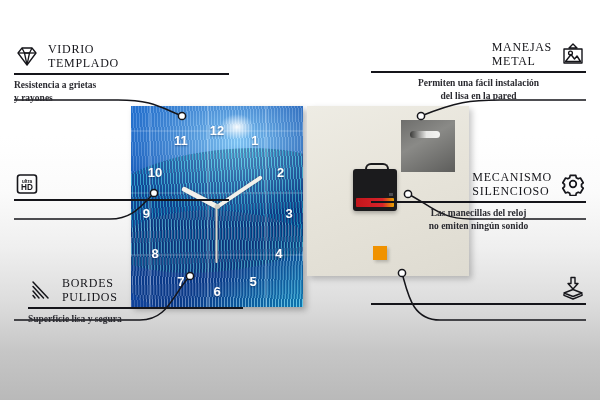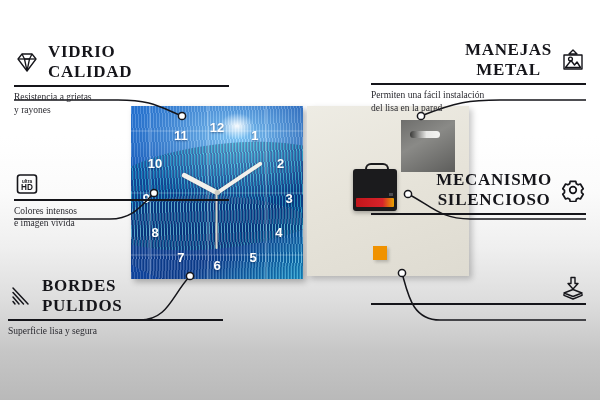--- a/index.html
+++ b/index.html
@@ -8,21 +8,21 @@
     font-family:"Liberation Serif", serif;
     background:#ffffff;
   }
   .stage{
     position:relative;width:600px;height:400px;
     background:linear-gradient(180deg,#ffffff 0%,#ffffff 34%,#fbfbfb 48%,#efefef 62%,#dcdcdc 76%,#c6c6c6 88%,#b9b9b9 100%);
   }
   
   .photo{position:absolute;left:131px;top:106px;width:338px;height:170px;}
   .panel-front{
-    position:absolute;left:0;top:0;width:172px;height:173px;
+    position:absolute;left:0;top:0;width:172px;height:201px;
     overflow:hidden;
     box-shadow:3px 3px 6px rgba(0,0,0,.28);
     background:#1652a8;
   }
   .front-art{position:absolute;inset:0;}
   .front-art .l1{position:absolute;inset:0;
     background:
       radial-gradient(ellipse 120% 70% at 62% 18%, #8fd4ff 0%, rgba(143,212,255,0) 55%),
       radial-gradient(ellipse 90% 60% at 18% 75%, #0e3f96 0%, rgba(14,63,150,0) 60%),
       linear-gradient(145deg,#2a79d8 0%,#1a56b4 35%,#0f3f96 70%,#15addb 100%);}
@@ -70,33 +70,33 @@
   .movement .batt{position:absolute;left:3px;bottom:4px;width:38px;height:9px;
     background:linear-gradient(90deg,#c2151b 0%,#d8242a 70%,#e8a300 100%);border-radius:1px;}
   .movement .dot{position:absolute;right:4px;bottom:15px;width:4px;height:3px;background:#4d4d52;}
   .foam{position:absolute;left:66px;top:140px;width:14px;height:14px;
     background:#f09200;box-shadow:2px 2px 3px rgba(0,0,0,.2);}
   
   .feat{position:absolute;width:215px;}
   .feat .head{display:flex;align-items:center;gap:8px;}
   .feat.left .head{justify-content:flex-start;}
   .feat.right .head{justify-content:flex-end;}
-  .title{font-family:"Liberation Serif",serif;font-weight:700;font-size:17px;
+  .title{font-family:"Liberation Serif",serif;font-weight:400;font-size:12px;
     letter-spacing:.7px;color:#15151a;line-height:1.18;}
   .feat.left .title{text-align:left;}
-  .feat.right .title{text-align:center;}
+  .feat.right .title{text-align:left;}
   .rule{height:1.6px;background:#15151a;margin:3px 0 4px;}
-  .desc{font-family:"Liberation Serif",serif;font-size:9.5px;color:#2a2a30;line-height:1.35;}
-  .feat.right .desc{text-align:left;}
+  .desc{font-family:"Liberation Serif",serif;font-size:9.5px;color:#2a2a30;line-height:1.35;font-weight:bold;}
+  .feat.right .desc{text-align:center;}
   .ico{width:26px;height:24px;flex:0 0 26px;}
   .ico svg{display:block;width:26px;height:24px;}
   
   #f-glass{left:14px;top:42px;}
   #f-print{left:14px;top:172px;}
-  #f-edges{left:8px;top:276px;}
+  #f-edges{left:28px;top:276px;}
   #f-hooks{left:371px;top:40px;}
   #f-mech{left:371px;top:170px;}
   #f-foam{left:371px;top:276px;}
   
   .lines{position:absolute;left:0;top:0;width:600px;height:400px;pointer-events:none;}
 </style>
 </head>
 <body>
 
 <div class="stage">
@@ -172,45 +172,41 @@
           <path d="M4 9 L8 4 H18 L22 9 L13 21 Z"></path>
               <path d="M4 9 H22"></path>
           <path d="M8 4 L10.5 9 L13 21"></path>
               <path d="M18 4 L15.5 9 L13 21"></path>
               <path d="M10.5 9 H15.5"></path>
         </g>
           </svg>
       </span>
       <span class="title">
         <span>VIDRIO</span><br>
-        <span>CALIDAD</span>
+        <span>TEMPLADO</span>
       </span>
     </div>
     <div class="rule"></div>
     <div class="desc">
       <span>Resistencia a grietas</span><br>
       <span>y rayones</span>
     </div>
   </div>
 
   <div class="feat left" id="f-print">
     <div class="head">
       <span class="ico">
         <svg viewBox="0 0 26 24">
           <rect x="3.5" y="3" width="19" height="18" rx="2.5" fill="none" stroke="#15151a" stroke-width="1.6"></rect>
           <text x="13" y="10.5" font-family="Liberation Sans, sans-serif" font-size="4.6" font-weight="700" text-anchor="middle" fill="#15151a">ultra</text>
           <text x="13" y="18" font-family="Liberation Sans, sans-serif" font-size="8.2" font-weight="700" text-anchor="middle" fill="#15151a">HD</text>
         </svg>
       </span>
     </div>
     <div class="rule"></div>
-    <div class="desc">
-      <span>Colores intensos</span><br>
-      <span>e imagen vívida</span>
-    </div>
   </div>
 
   <div class="feat left" id="f-edges">
     <div class="head">
       <span class="ico">
         <svg viewBox="0 0 26 24">
             <g stroke="#15151a" stroke-width="1.5" fill="none" stroke-linecap="round">
           <path d="M5 4 L20 20"></path>
               <path d="M5 8.5 L15.5 20"></path>
               <path d="M5 13 L11 20"></path>
@@ -262,20 +258,24 @@
       <span class="ico">
         <svg viewBox="0 0 26 24">
             <g fill="none" stroke="#15151a" stroke-width="1.7" stroke-linejoin="round">
           <path d="M10.2 3.4 h5.6 l.5 2.3 1.9 1.1 2.2-.8 2.8 4.8 -1.7 1.6 v2.2 l1.7 1.6 -2.8 4.8 -2.2-.8 -1.9 1.1 -.5 2.3 h-5.6 l-.5-2.3 -1.9-1.1 -2.2.8 -2.8-4.8 1.7-1.6 v-2.2 l-1.7-1.6 2.8-4.8 2.2.8 1.9-1.1 Z"></path>
           <circle cx="13" cy="12" r="3.3"></circle>
         </g>
           </svg>
       </span>
     </div>
     <div class="rule"></div>
+    <div class="desc">
+      <span>Las manecillas del reloj</span><br>
+      <span>no emiten ningún sonido</span>
+    </div>
   </div>
 
   <div class="feat right" id="f-foam">
     <div class="head">
       <span class="ico">
         <svg viewBox="0 0 26 24">
             <g fill="none" stroke="#15151a" stroke-width="1.4" stroke-linejoin="round">
           <path d="M11 1.5 h4 v6 h3 L13 13 L8 7.5 h3 Z"></path>
           <path d="M13 13.5 L22 17 L13 20.5 L4 17 Z"></path>
           <path d="M4 17.8 v1.6 L13 23 l9-3.6 v-1.6"></path>

